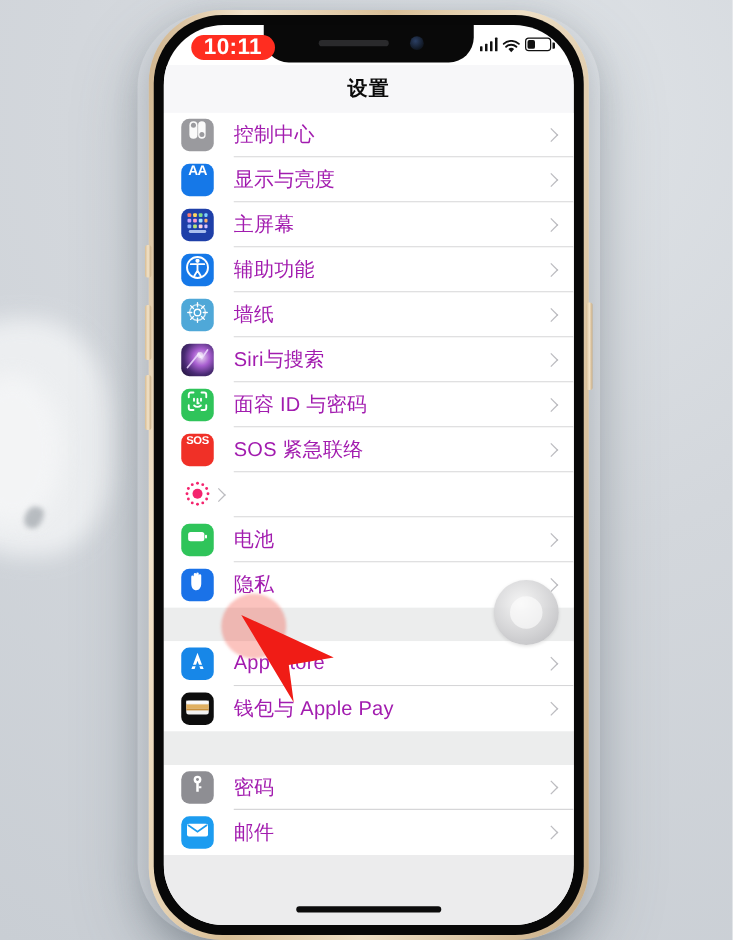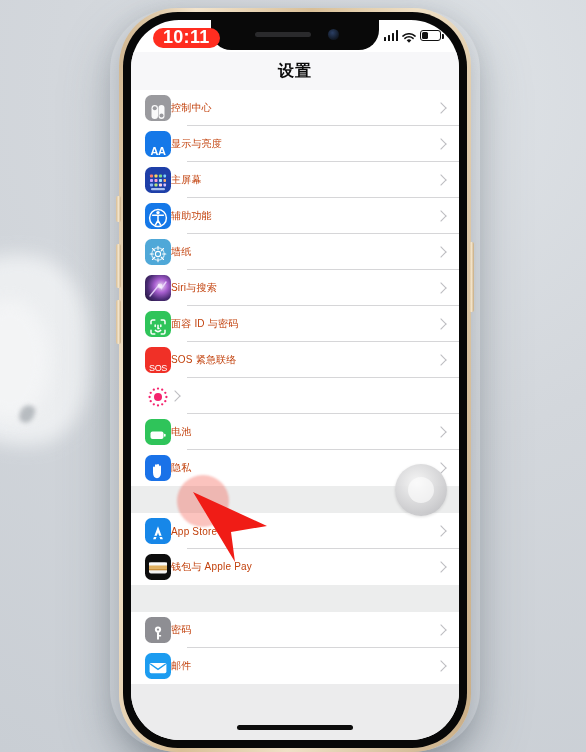--- a/index.html
+++ b/index.html
@@ -126,42 +126,42 @@
   .row{
     display:flex;align-items:center;height:36px;padding-left:14px;
     position:relative;background:#fff;
   }
   .row .sep{
     position:absolute;left:56px;right:0;bottom:0;height:1px;background:#d6d6d8;
   }
   .row:last-child .sep{display:none;}
   .icon{
     width:26px;height:26px;border-radius:6.5px;flex:0 0 26px;
-    display:flex;align-items:flex-end;justify-content:center;
+    display:flex;align-items:flex-start;justify-content:center;
     overflow:hidden;position:relative;
   }
   .label{
-    font-size:10px;color:#c2410c;flex:1;
+    margin-left:16px;font-size:16px;color:#a21caf;flex:1;
     letter-spacing:.2px;white-space:nowrap;
   }
   .chev{
     margin-right:14px;width:7px;height:7px;
     border-right:1.6px solid #bcbcc0;border-top:1.6px solid #bcbcc0;
     transform:rotate(45deg);flex:0 0 auto;
   }
 
   
   .ic-control{background:#9a9a9e;}
   .ic-display{background:#1578e8;color:#fff;font-size:11px;font-weight:bold;letter-spacing:-.5px;}
   .ic-home{background:#1e3fa8;}
   .ic-access{background:#1578e8;}
   .ic-wall{background:#4fa8d8;}
   .ic-siri{background:radial-gradient(circle at 62% 42%,#e7d3f0 0%,#a85fd0 30%,#4a2b74 62%,#191030 100%);}
   .ic-faceid{background:#2fc45a;}
-  .ic-sos{background:#f03027;color:#fff;font-size:9px;font-weight:normal;letter-spacing:-.3px;}
+  .ic-sos{background:#f03027;color:#fff;font-size:9px;font-weight:bold;letter-spacing:-.3px;}
   .ic-expo{background:#fff;}
   .ic-battery{background:#2fc45a;}
   .ic-privacy{background:#1a72e8;}
   .ic-appstore{background:#1787e8;}
   .ic-wallet{background:#0d0d0d;}
   .ic-password{background:#8e8e93;}
   .ic-mail{background:#1c9cf0;}
 
   
   #assistive-touch{

